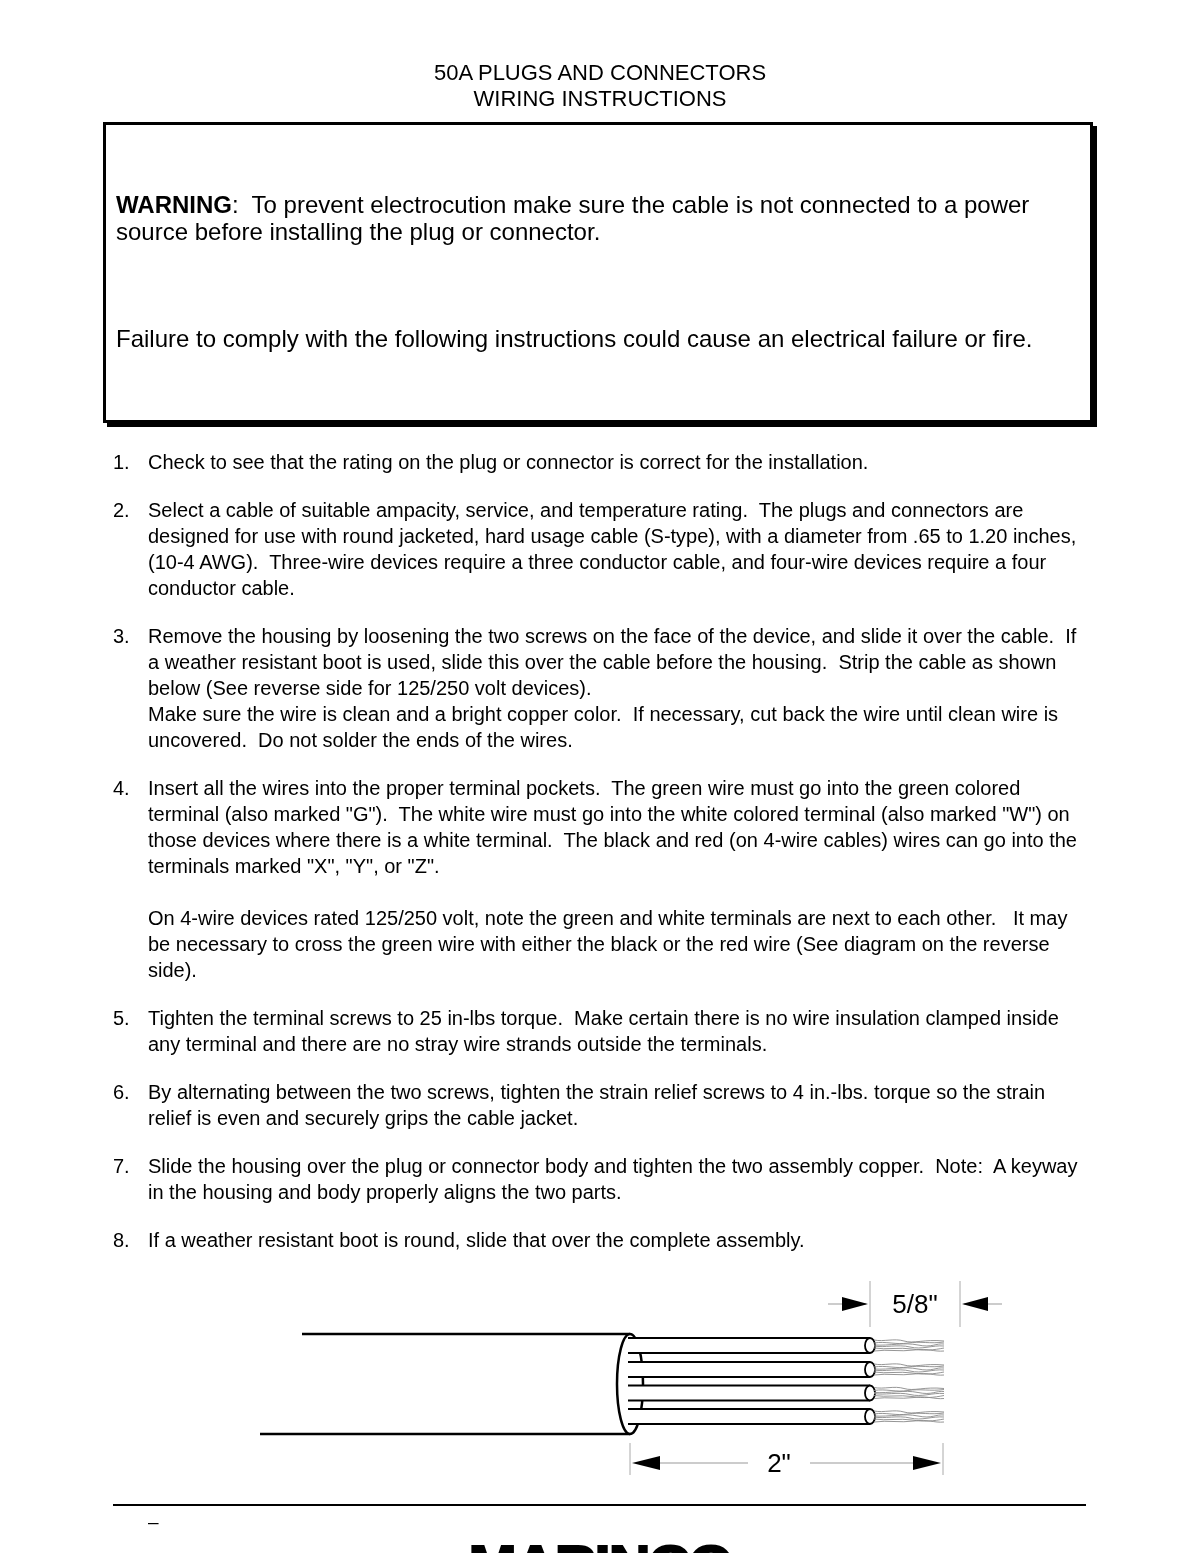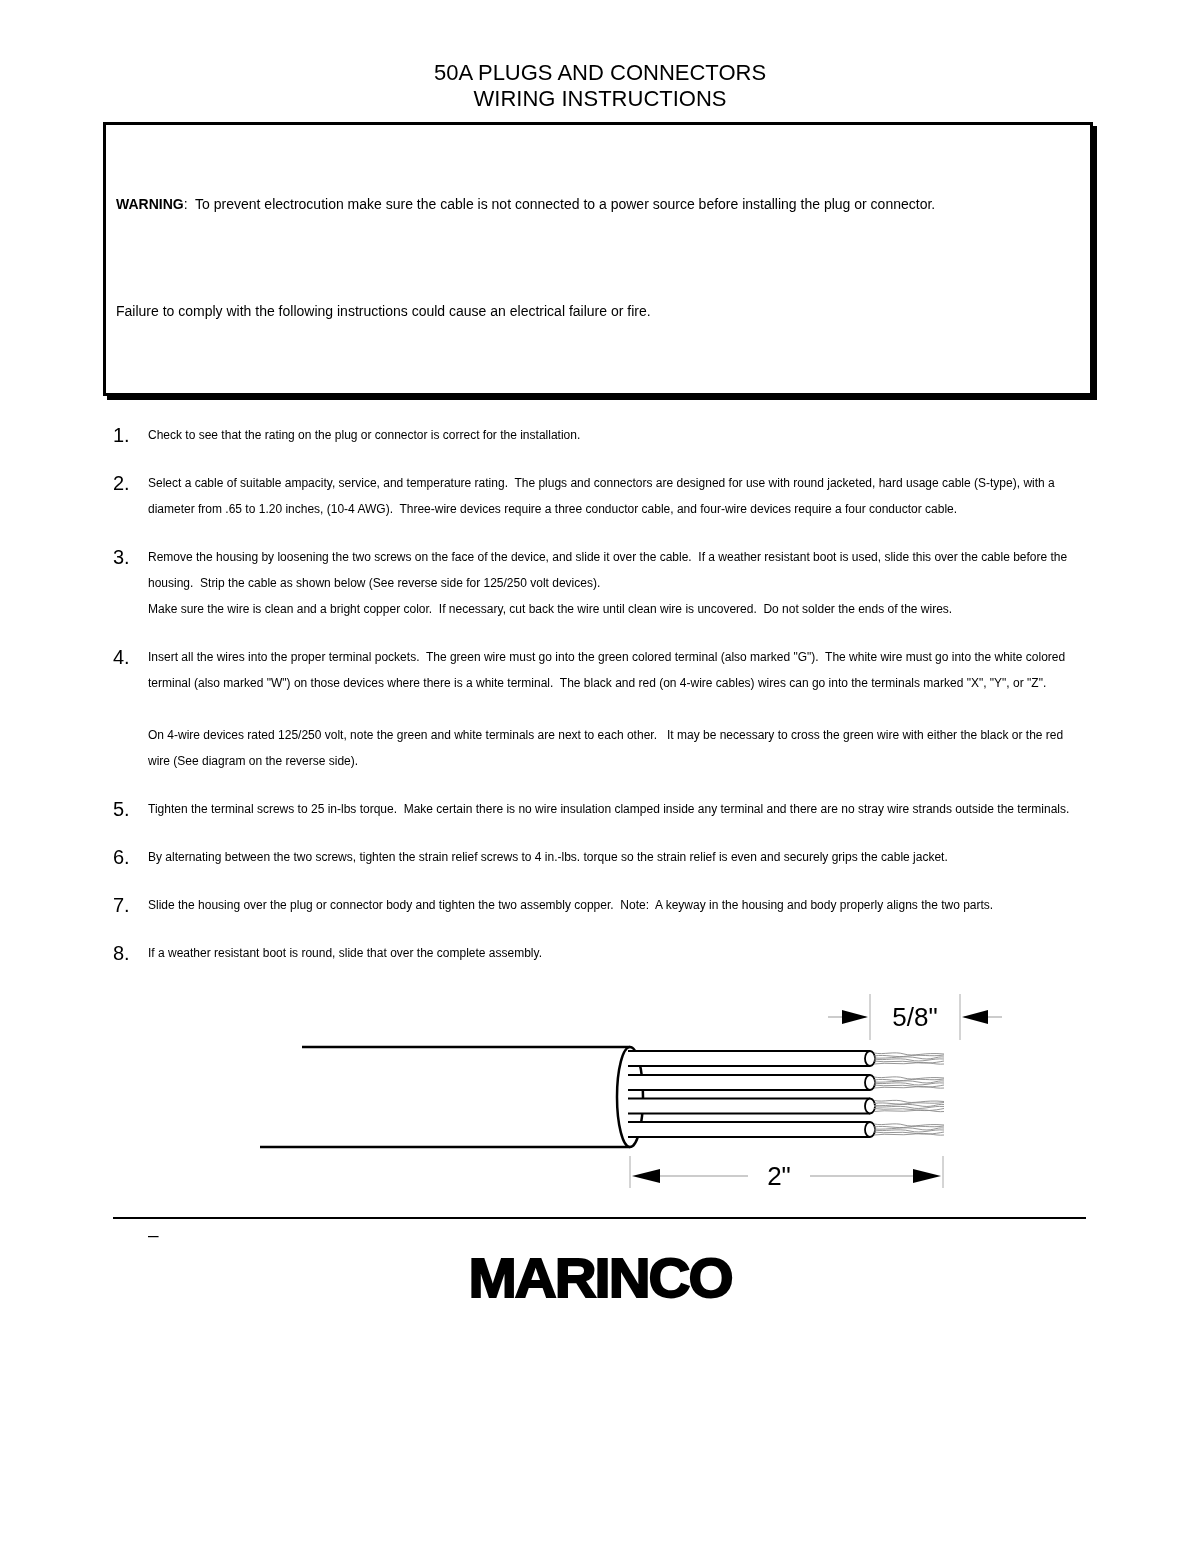--- a/index.html
+++ b/index.html
@@ -12,31 +12,31 @@
   .page { padding-top:60px; }
 
   
   .title { text-align:center; font-weight:normal; font-size:22px; line-height:26px; }
 
   
   .warning-box {
     margin:10px 0 0 103px; width:990px;
     border:3px solid #000; box-shadow:4px 4px 0 0 #000;
     padding:12px 10px 14px 10px;
-    font-size:14px; line-height:27px;
+    font-size:24px; line-height:27px;
     white-space:pre-wrap;
   }
   .warning-box .p1 { margin-bottom:26px; }
   .warning-label { font-weight:bold; }
 
   
   .steps { margin:26px 0 0 113px; }
   .step { display:flex; margin-bottom:22px; }
   .step-num { width:35px; flex:0 0 35px; font-size:20px; line-height:26px; }
-  .step-text { width:930px; font-size:12px; line-height:26px; white-space:pre-wrap; }
+  .step-text { width:930px; font-size:20px; line-height:26px; white-space:pre-wrap; }
   .step-text b { font-weight:normal; }
 
   
   .diagram-wrap { margin:8px 0 4px 250px; width:760px; height:215px; }
 
   
   .footer-rule { margin:14px 0 0 113px; width:973px; border-top:2.5px solid #000; }
   .footer-dash { margin:6px 0 0 148px; font-size:19px; line-height:20px; }
   .logo {
     text-align:center; margin-top:2px;

